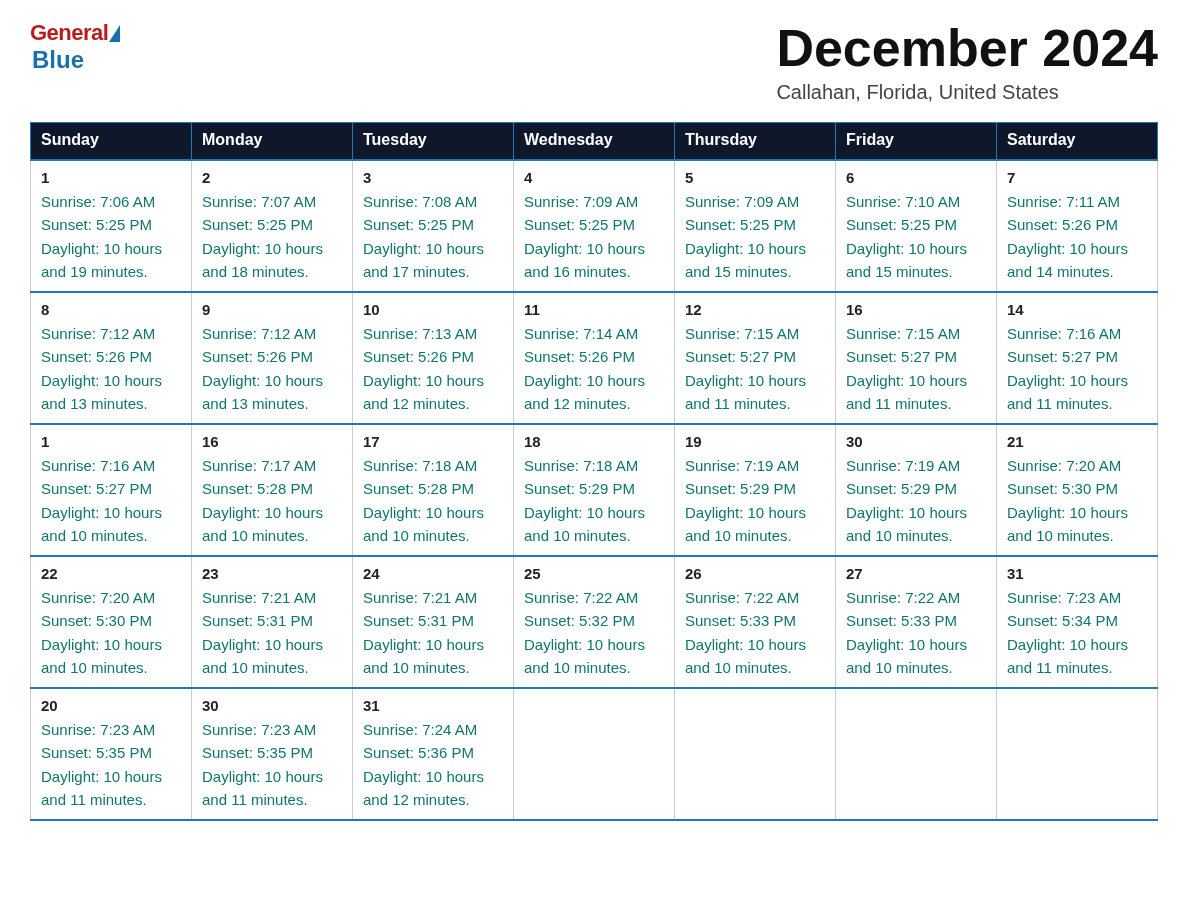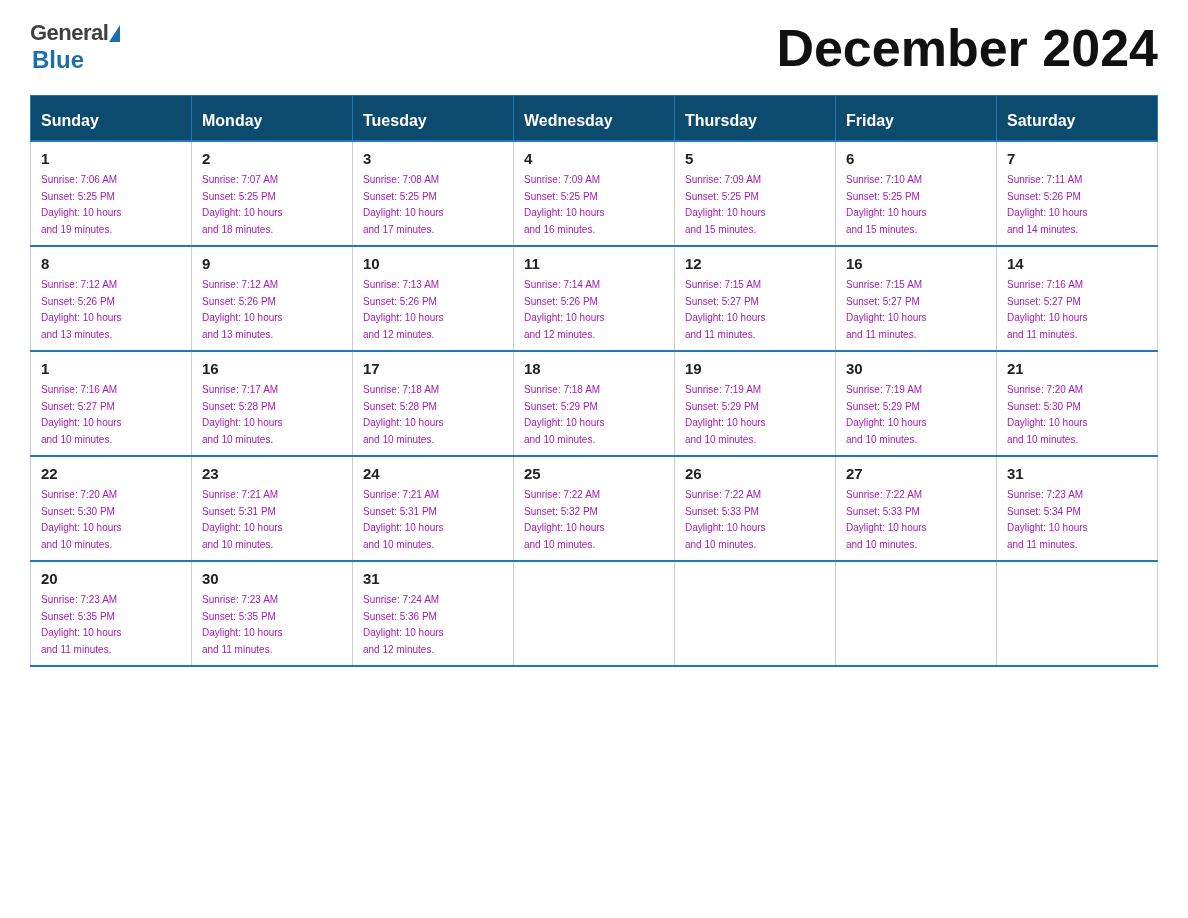--- a/index.html
+++ b/index.html
@@ -28,25 +28,25 @@
       font-size: 20px;
       color: #444;
       margin-top: 4px;
     }
     table {
       width: 100%;
       border-collapse: collapse;
       table-layout: fixed;
     }
     thead tr th {
-      background-color: #0c4a6e;
+      background-color: #0f172a;
       color: #fff;
       font-size: 16px;
       font-weight: 600;
-      padding: 16px 10px 10px 10px;
+      padding: 8px 10px 10px 10px;
       text-align: left;
       border: 1px solid #2277bb;
     }
     tbody tr td {
       vertical-align: top;
       padding: 8px 10px;
       font-size: 13px;
       color: #222;
       border: 1px solid #ccc;
       height: 100px;
@@ -54,39 +54,39 @@
     tbody tr:last-child td {
       border-bottom: 2px solid #2277bb;
     }
     tbody tr td .day-num {
       font-size: 15px;
       font-weight: 600;
       display: block;
       margin-bottom: 4px;
     }
     tbody tr td .day-info {
-      font-size: 10px;
+      font-size: 15px;
       line-height: 1.55;
-      color: #a21caf;
+      color: #0f766e;
     }
     tbody tr {
       border-top: 2px solid #2277bb;
     }
     .empty-cell {
       background: #fff;
     }
     .logo-block {
       display: flex;
       flex-direction: column;
     }
     .logo-top {
       display: flex;
       align-items: center;
     }
-    .logo-g { color: #404040; font-size: 22px; font-weight: bold; letter-spacing: -0.5px; }
+    .logo-g { color: #b91c1c; font-size: 22px; font-weight: bold; letter-spacing: -0.5px; }
     .logo-triangle {
       display: inline-block;
       width: 0;
       height: 0;
       border-left: 11px solid transparent;
       border-bottom: 17px solid #1a6faf;
       margin: 0 1px 0 1px;
       vertical-align: middle;
     }
     .logo-bottom { color: #1a6faf; font-size: 24px; font-weight: bold; margin-left: 2px; }
@@ -99,20 +99,21 @@
     <div class="logo-top">
       <span class="logo-g">General</span>
       <span class="logo-triangle"></span>
     </div>
     <div>
       <span class="logo-bottom">Blue</span>
     </div>
   </div>
   <div class="title-area">
     <div class="month-title">December 2024</div>
+    <div class="location">Callahan, Florida, United States</div>
   </div>
 </div>
 
 <table>
   <thead>
     <tr>
       <th>Sunday</th>
       <th>Monday</th>
       <th>Tuesday</th>
       <th>Wednesday</th>

